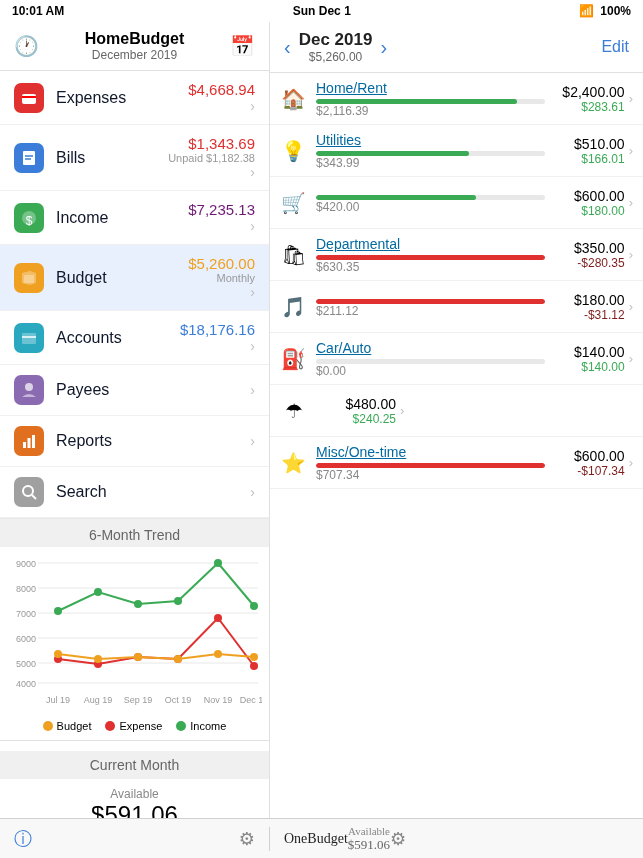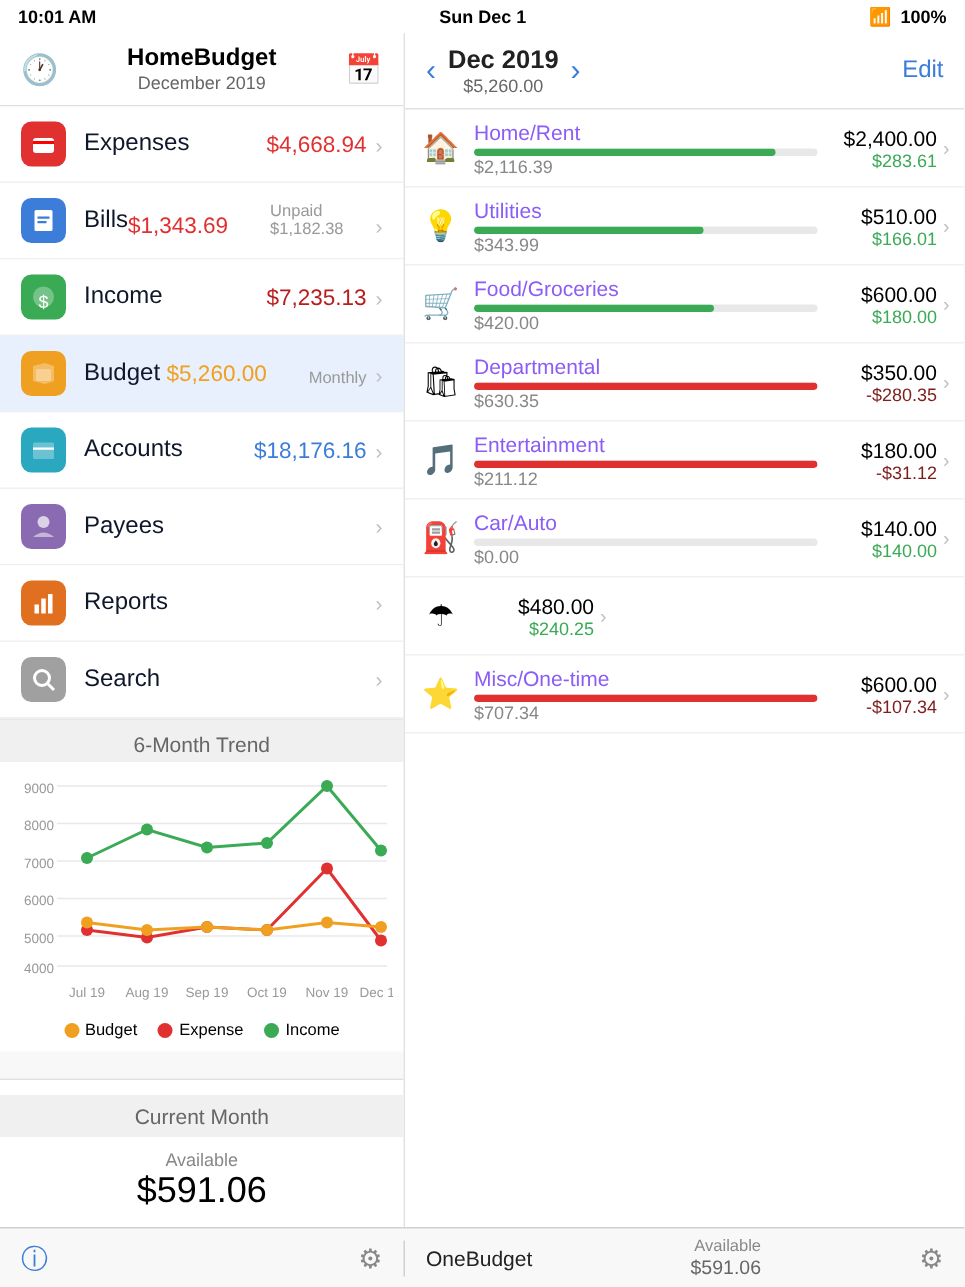--- a/index.html
+++ b/index.html
@@ -85,27 +85,27 @@
     .nav-icon.yellow { background: #f0a020; }
     .nav-icon.teal { background: #2aa8c0; }
     .nav-icon.purple { background: #8a6ab0; }
     .nav-icon.gray { background: #a0a0a0; }
     .nav-icon.orange { background: #e07020; }
 
     .nav-label { flex: 1; font-size: 16px; color: #0f172a; }
     .nav-value { font-size: 15px; font-weight: 500; }
     .nav-value.red { color: #e03030; }
     .nav-value.blue { color: #3b7dd8; }
-    .nav-value.green { color: #b91c1c; }
+    .nav-value.green { color: #701a75; }
     .nav-value.yellow { color: #f0a020; }
     .nav-chevron { color: #c0c0c0; font-size: 14px; margin-left: 6px; }
     .nav-sublabel { font-size: 11px; color: #999; margin-left: 28px; }
 
     
-    .nav-value-col { display: flex; flex-direction: row; align-items: flex-end; }
+    .nav-value-col { display: flex; flex-direction: column; align-items: flex-end; }
 
     
     .trend-section {
       background: #f8f8f8;
       border-top: 1px solid #e8e8e8;
       flex: 1;
     }
     .trend-title {
       text-align: center;
       font-size: 14px;
@@ -185,21 +185,21 @@
       width: 28px;
       height: 28px;
       display: flex;
       align-items: center;
       justify-content: center;
       margin-right: 8px;
       flex-shrink: 0;
       font-size: 18px;
     }
     .budget-row-info { flex: 1; }
-    .budget-row-name { font-size: 14px; font-weight: 500; color: #8b5cf6; }
+    .budget-row-name { font-size: 14px; font-weight: 500; color: #0369a1; text-decoration: underline; }
     .budget-row-spent { font-size: 12px; color: #888; }
     .budget-bar-container {
       width: 100%;
       height: 5px;
       background: #e8e8e8;
       border-radius: 3px;
       margin-top: 3px;
       overflow: hidden;
     }
     .budget-bar {
@@ -228,22 +228,23 @@
       display: flex;
       align-items: center;
       justify-content: space-between;
       padding: 0 14px;
       border-right: 1px solid #d0d0d0;
     }
     .bottom-right {
       flex: 1;
       display: flex;
       align-items: center;
-      justify-content: space-between;
+      justify-content: flex-start;
       padding: 0 14px;
+      font-family: Liberation Serif, serif;
     }
     .bottom-brand { font-size: 14px; font-weight: 500; color: #222; }
     .bottom-avail { font-size: 12px; color: #666; text-align: right; }
     .info-icon { font-size: 18px; color: #3b7dd8; cursor: pointer; }
     .gear-icon { font-size: 18px; color: #888; cursor: pointer; }
 
     svg text { dominant-baseline: middle; }
   </style>
 </head>
 <body>
@@ -494,21 +495,20 @@
           </div>
           <div class="budget-row-amount">
             <div class="budget-row-budget">$510.00</div>
             <div class="budget-row-diff positive">$166.01</div>
           </div>
           <span class="row-chevron">›</span>
         </div>
         <div class="budget-row">
           <div class="budget-row-icon" style="font-size: 20px;">🛒</div>
           <div class="budget-row-info">
-            <div class="budget-row-name">Food/Groceries</div>
             <div class="budget-bar-container">
               <div class="budget-bar green" style="width: 70%;"></div>
             </div>
             <div class="budget-row-spent">$420.00</div>
           </div>
           <div class="budget-row-amount">
             <div class="budget-row-budget">$600.00</div>
             <div class="budget-row-diff positive">$180.00</div>
           </div>
           <span class="row-chevron">›</span>
@@ -524,21 +524,20 @@
           </div>
           <div class="budget-row-amount">
             <div class="budget-row-budget">$350.00</div>
             <div class="budget-row-diff negative">-$280.35</div>
           </div>
           <span class="row-chevron">›</span>
         </div>
         <div class="budget-row">
           <div class="budget-row-icon" style="font-size: 20px;">🎵</div>
           <div class="budget-row-info">
-            <div class="budget-row-name">Entertainment</div>
             <div class="budget-bar-container">
               <div class="budget-bar red" style="width: 100%;"></div>
             </div>
             <div class="budget-row-spent">$211.12</div>
           </div>
           <div class="budget-row-amount">
             <div class="budget-row-budget">$180.00</div>
             <div class="budget-row-diff negative">-$31.12</div>
           </div>
           <span class="row-chevron">›</span>

